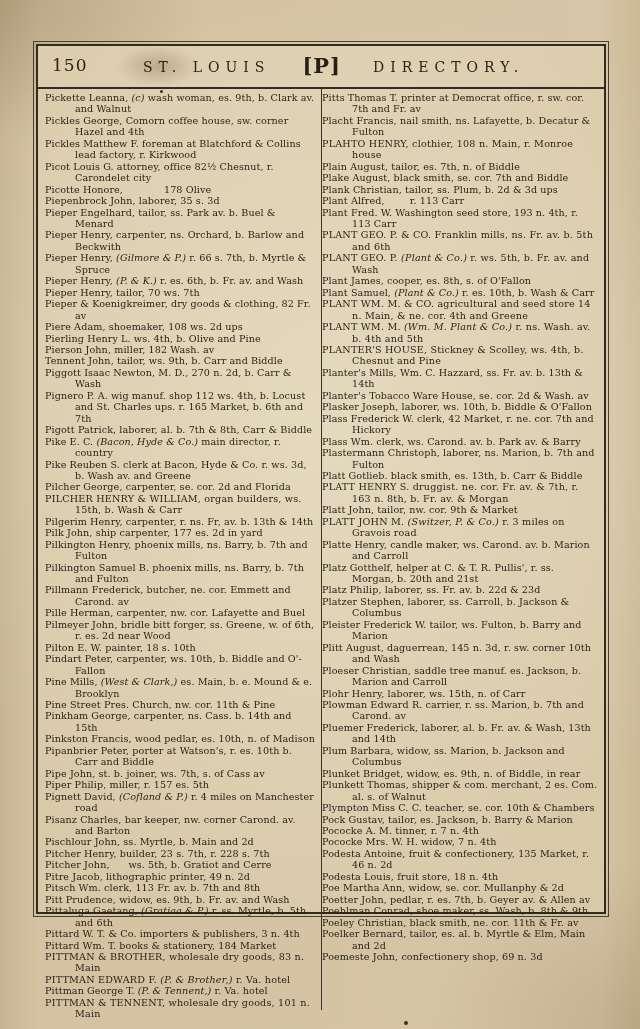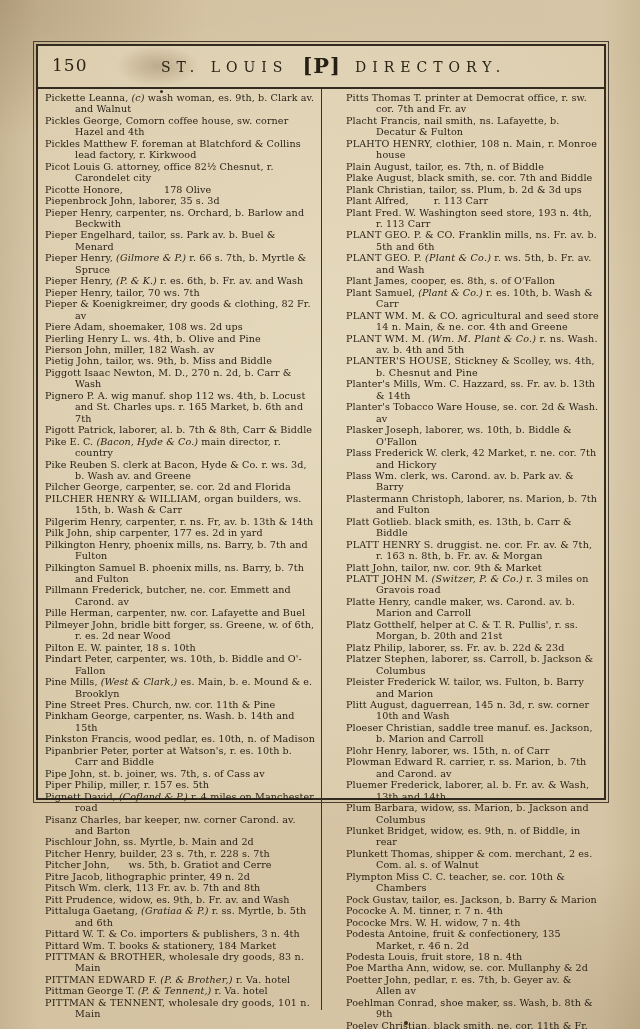--- a/index.html
+++ b/index.html
@@ -7,44 +7,44 @@
     width:640px;height:1029px;position:relative;overflow:hidden;
     background:
       radial-gradient(ellipse 900px 700px at 55% 40%, rgba(255,250,235,0.25), rgba(0,0,0,0) 60%),
       radial-gradient(ellipse 300px 200px at 0% 0%, rgba(120,95,60,0.30), rgba(0,0,0,0) 70%),
       radial-gradient(ellipse 300px 240px at 100% 100%, rgba(120,95,60,0.22), rgba(0,0,0,0) 70%),
       linear-gradient(90deg, #c6b492 0%, #d4c2a1 6%, #d6c5a6 94%, #cbb996 100%);
     font-family:"DejaVu Serif","Liberation Serif",serif;
     color:#261f14;
   }
   .frame{
-    position:absolute;left:36px;top:44px;width:570px;height:756px;
+    position:absolute;left:36px;top:44px;width:570px;height:870px;
     border:2px solid #332b1f;
     outline:1px solid #4a4030;
     outline-offset:2px;
     background:
       radial-gradient(ellipse 60px 30px at 120px 20px, rgba(110,85,50,0.30), rgba(0,0,0,0) 70%),
       radial-gradient(ellipse 500px 700px at 50% 45%, rgba(255,250,232,0.30), rgba(0,0,0,0) 75%),
       linear-gradient(#dccdae,#d8c9a9);
     box-sizing:border-box;
   }
   .header{
     height:41px;border-bottom:2px solid #332b1f;
     position:relative;display:flex;align-items:center;justify-content:center;
   }
   .pagenum{
     position:absolute;left:14px;top:9px;
     font-size:17px;letter-spacing:1px;color:#2a2316;
   }
-  .title{display:flex;align-items:center;gap:14px;margin-left:25px;}
+  .title{display:flex;align-items:center;gap:32px;margin-left:25px;}
   .title .word{font-size:14px;letter-spacing:6px;color:#2a2316;}
   .title .letter{font-size:21px;letter-spacing:1px;font-weight:bold;margin-top:-3px;}
   .cols{display:flex;height:921px;box-sizing:border-box;}
   .col{width:50%;box-sizing:border-box;padding:3px 5px 0 7px;}
-  .col.right{border-left:1.5px solid #3a3226;padding-left:24px;}
+  .col.right{border-left:1.5px solid #3a3226;padding-left:0;}
   .entry{
     font-size:9.6px;line-height:11.45px;
     padding-left:30px;text-indent:-30px;
     white-space:pre-wrap;
     letter-spacing:0.1px;
   }
   .entry.bold{font-weight:normal;letter-spacing:0.2px;}
   .it{font-style:italic;}
   .speck{position:absolute;background:#3a3122;border-radius:50%;}
   .speck.s1{left:160px;top:90px;width:3px;height:3px;}
@@ -63,49 +63,49 @@
     </span>
   </div>
   <div class="cols">
     <div class="col left" id="col-left">
         <div class="entry"><span>Pickette Leanna, </span><span class="it">(c)</span><span> wash woman, es. 9th, b. Clark av. and Walnut</span></div>
         <div class="entry"><span>Pickles George, Comorn coffee house, sw. corner Hazel and 4th</span></div>
         <div class="entry"><span>Pickles Matthew F. foreman at Blatchford &amp; Collins lead factory, r. Kirkwood</span></div>
         <div class="entry"><span>Picot Louis G. attorney, office 82½ Chesnut, r. Carondelet city</span></div>
         <div class="entry"><span>Picotte Honore,             178 Olive</span></div>
         <div class="entry"><span>Piepenbrock John, laborer, 35 s. 3d</span></div>
+        <div class="entry"><span>Pieper Engelhard, tailor, ss. Park av. b. Buel &amp; Menard</span></div>
         <div class="entry"><span>Pieper Henry, carpenter, ns. Orchard, b. Barlow and Beckwith</span></div>
-        <div class="entry"><span>Pieper Engelhard, tailor, ss. Park av. b. Buel &amp; Menard</span></div>
         <div class="entry"><span>Pieper Henry, </span><span class="it">(Gilmore &amp; P.)</span><span> r. 66 s. 7th, b. Myrtle &amp; Spruce</span></div>
         <div class="entry"><span>Pieper Henry, </span><span class="it">(P. &amp; K.)</span><span> r. es. 6th, b. Fr. av. and Wash</span></div>
         <div class="entry"><span>Pieper Henry, tailor, 70 ws. 7th</span></div>
         <div class="entry"><span>Pieper &amp; Koenigkreimer, dry goods &amp; clothing, 82 Fr. av</span></div>
         <div class="entry"><span>Piere Adam, shoemaker, 108 ws. 2d ups</span></div>
         <div class="entry"><span>Pierling Henry L. ws. 4th, b. Olive and Pine</span></div>
         <div class="entry"><span>Pierson John, miller, 182 Wash. av</span></div>
-        <div class="entry"><span>Pietig John, tailor, ws. 9th, b. Miss and Biddle</span></div>
+        <div class="entry"><span>Tennent John, tailor, ws. 9th, b. Carr and Biddle</span></div>
         <div class="entry"><span>Piggott Isaac Newton, M. D., 270 n. 2d, b. Carr &amp; Wash</span></div>
         <div class="entry"><span>Pignero P. A. wig manuf. shop 112 ws. 4th, b. Locust and St. Charles ups. r. 165 Market, b. 6th and 7th</span></div>
         <div class="entry"><span>Pigott Patrick, laborer, al. b. 7th &amp; 8th, Carr &amp; Biddle</span></div>
         <div class="entry"><span>Pike E. C. </span><span class="it">(Bacon, Hyde &amp; Co.)</span><span> main director, r. country</span></div>
         <div class="entry"><span>Pike Reuben S. clerk at Bacon, Hyde &amp; Co. r. ws. 3d, b. Wash av. and Greene</span></div>
         <div class="entry"><span>Pilcher George, carpenter, se. cor. 2d and Florida</span></div>
         <div class="entry bold"><span>PILCHER HENRY &amp; WILLIAM, organ builders, ws. 15th, b. Wash &amp; Carr</span></div>
         <div class="entry"><span>Pilgerim Henry, carpenter, r. ns. Fr, av. b. 13th &amp; 14th</span></div>
         <div class="entry"><span>Pilk John, ship carpenter, 177 es. 2d in yard</span></div>
         <div class="entry"><span>Pilkington Henry, phoenix mills, ns. Barry, b. 7th and Fulton</span></div>
         <div class="entry"><span>Pilkington Samuel B. phoenix mills, ns. Barry, b. 7th and Fulton</span></div>
         <div class="entry"><span>Pillmann Frederick, butcher, ne. cor. Emmett and Carond. av</span></div>
         <div class="entry"><span>Pille Herman, carpenter, nw. cor. Lafayette and Buel</span></div>
         <div class="entry"><span>Pilmeyer John, bridle bitt forger, ss. Greene, w. of 6th, r. es. 2d near Wood</span></div>
         <div class="entry"><span>Pilton E. W. painter, 18 s. 10th</span></div>
         <div class="entry"><span>Pindart Peter, carpenter, ws. 10th, b. Biddle and O'-Fallon</span></div>
         <div class="entry"><span>Pine Mills, </span><span class="it">(West &amp; Clark,)</span><span> es. Main, b. e. Mound &amp; e. Brooklyn</span></div>
         <div class="entry"><span>Pine Street Pres. Church, nw. cor. 11th &amp; Pine</span></div>
-        <div class="entry"><span>Pinkham George, carpenter, ns. Wash. b. 14th and 15th</span></div>
+        <div class="entry"><span>Pinkham George, carpenter, ns. Cass. b. 14th and 15th</span></div>
         <div class="entry"><span>Pinkston Francis, wood pedlar, es. 10th, n. of Madison</span></div>
         <div class="entry"><span>Pipanbrier Peter, porter at Watson's, r. es. 10th b. Carr and Biddle</span></div>
         <div class="entry"><span>Pipe John, st. b. joiner, ws. 7th, s. of Cass av</span></div>
         <div class="entry"><span>Piper Philip, miller, r. 157 es. 5th</span></div>
         <div class="entry"><span>Pignett David, </span><span class="it">(Cofland &amp; P.)</span><span> r. 4 miles on Manchester road</span></div>
         <div class="entry"><span>Pisanz Charles, bar keeper, nw. corner Carond. av. and Barton</span></div>
         <div class="entry"><span>Pischlour John, ss. Myrtle, b. Main and 2d</span></div>
         <div class="entry"><span>Pitcher Henry, builder, 23 s. 7th, r. 228 s. 7th</span></div>
         <div class="entry"><span>Pitcher John,      ws. 5th, b. Gratiot and Cerre</span></div>
         <div class="entry"><span>Pitre Jacob, lithographic printer, 49 n. 2d</span></div>

